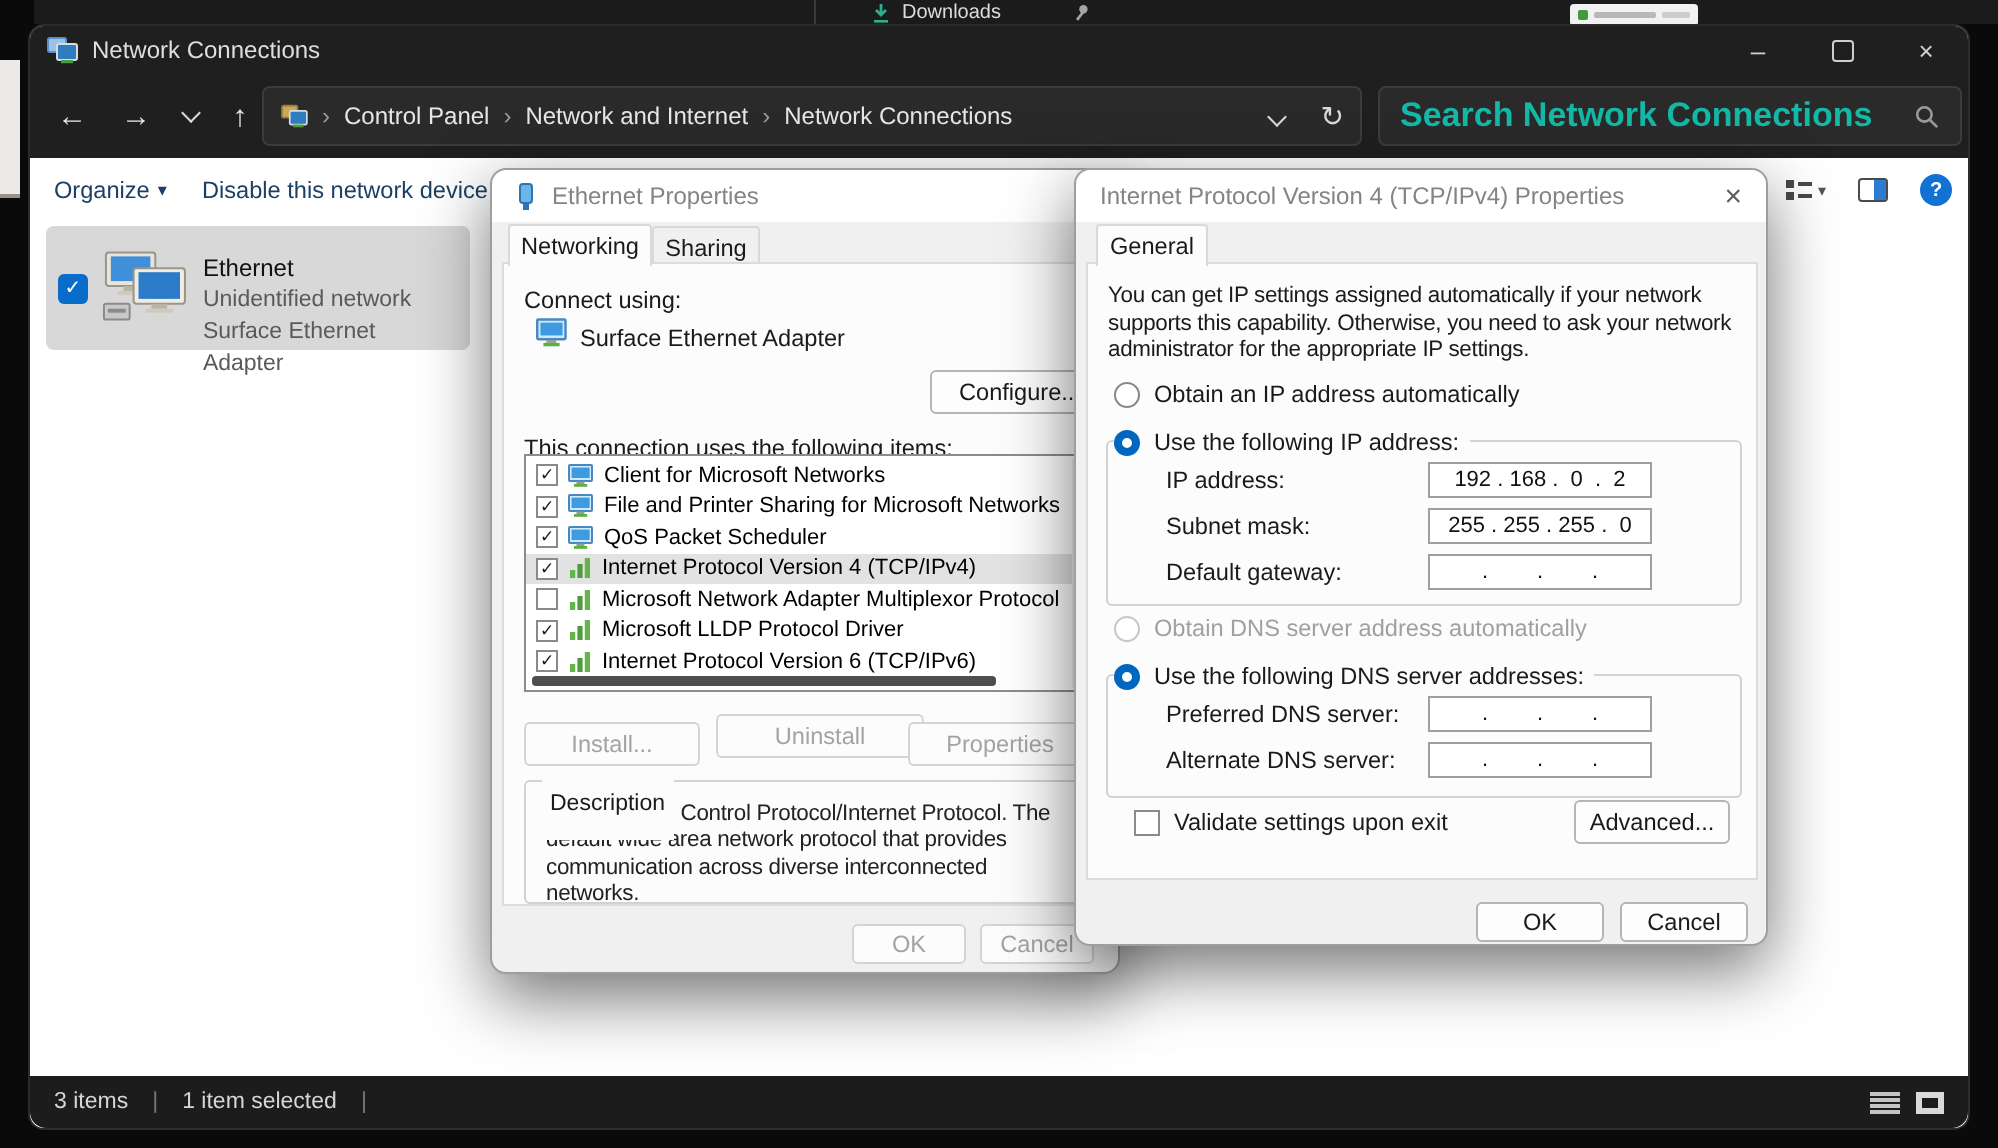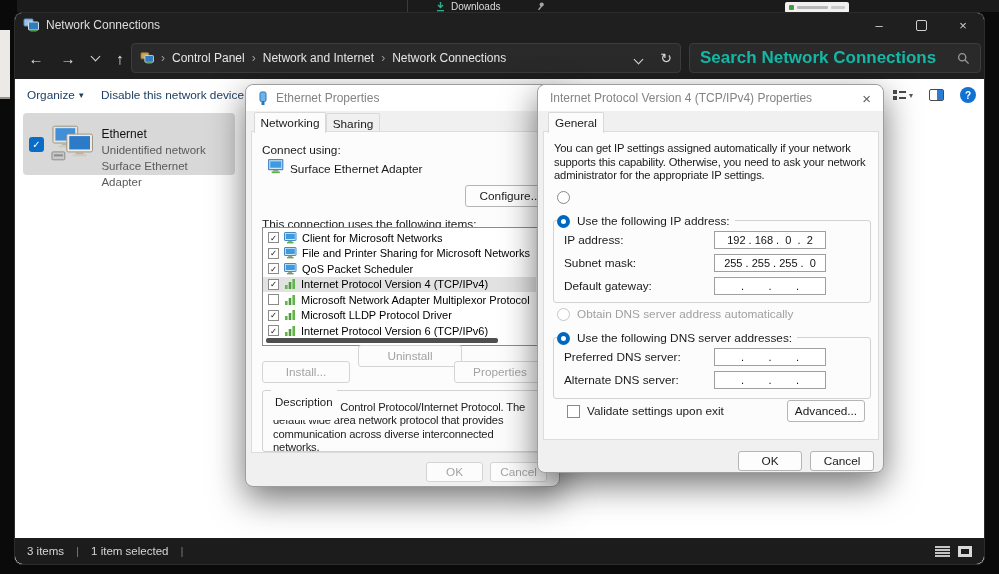--- a/index.html
+++ b/index.html
@@ -90,21 +90,21 @@
         justify-content:center;font-size:11.8px;color:#1a1a1a;box-sizing:border-box;z-index:3;}
   .wbtn.disabled{color:#a3a3a3;border-color:#d4d4d4;background:#fcfcfc;}
   .gbox{position:absolute;border:1px solid #d2d2d2;border-radius:3px;box-sizing:border-box;z-index:2;}
   .rrow{position:absolute;height:16px;display:flex;align-items:center;background:#fcfcfc;padding-right:5px;z-index:3;}
   .radio{width:13px;height:13px;border-radius:50%;background:#fff;border:1px solid #878787;box-sizing:border-box;flex:none;}
   .radio.checked{border:4px solid #0067c0;}
   .rrow.disabled .radio{border-color:#c6c6c6;}
   .rrow.disabled .rlabel{color:#a0a0a0;}
   .rlabel{font-size:11.8px;margin-left:7px;white-space:nowrap;}
   .frow{position:absolute;height:18px;display:flex;align-items:center;z-index:3;}
-  .flabel{font-size:11.8px;}
+  .flabel{font-size:11.8px;margin-left:19px;}
   .ipbox{position:absolute;left:150px;top:0;width:112px;height:18px;background:#fff;border:1px solid #9f9f9f;
          box-sizing:border-box;display:flex;align-items:center;justify-content:center;font-size:11px;color:#111;white-space:pre;}
   .win-cb{width:13px;height:13px;background:#fff;border:1px solid #8a8a8a;box-sizing:border-box;display:flex;
           align-items:center;justify-content:center;font-size:9.5px;color:#1a1a1a;flex:none;}
   .intro{position:absolute;font-size:11.2px;line-height:13.6px;letter-spacing:-0.15px;color:#1a1a1a;z-index:3;}
 
   
   .listbox{position:absolute;left:16px;top:142px;width:284px;height:119px;background:#fff;border:1px solid #8c8c8c;
            box-sizing:border-box;z-index:3;padding-top:2px;overflow:hidden;}
   .conn-row{display:flex;align-items:center;height:15.5px;padding-left:5px;gap:5px;}
@@ -364,21 +364,21 @@
             <span class="conn-label">Internet Protocol Version 6 (TCP/IPv6)</span>
           </div>
         </div>
       <div class="vscroll">
           <div class="vthumb"></div>
         </div>
       <div class="hthumb"></div>
     </div>
 
     <span class="wbtn disabled" style="left:16px;top:276px;width:88px;height:22px">Install...</span>
-    <span class="wbtn disabled" style="left:112px;top:260px;width:104px;height:22px">Uninstall</span>
+    <span class="wbtn disabled" style="left:112px;top:272px;width:104px;height:22px">Uninstall</span>
     <span class="wbtn disabled" style="left:208px;top:276px;width:92px;height:22px">Properties</span>
 
     <div class="gbox z3" style="left:16px;top:305px;width:284px;height:62px;background:#fcfcfc">
       <span class="desc-chip">Description</span>
       <span class="desc-text">Transmission Control Protocol/Internet Protocol. The default wide area network protocol that provides communication across diverse interconnected networks.</span>
     </div>
 
     <span class="wbtn disabled" style="left:180px;top:377px;width:57px;height:20px">OK</span>
     <span class="wbtn disabled" style="left:244px;top:377px;width:57px;height:20px">Cancel</span>
   </div>
@@ -388,20 +388,21 @@
       <span class="dlg-title">Internet Protocol Version 4 (TCP/IPv4) Properties</span>
       <span class="dlg-close">×</span>
     </div>
     <span class="tab" style="left:10px;top:27px;width:54px;height:20px">General</span>
     <div class="tabpage" style="left:5px;top:46px;width:336px;height:309px"></div>
 
     <div class="intro" style="left:16px;top:57px;width:322px">You can get IP settings assigned automatically if your network supports this capability. Otherwise, you need to ask your network administrator for the appropriate IP settings.</div>
 
     <div class="rrow" style="left:19px;top:104px">
       <span class="radio"></span>
+      <span class="rlabel">Obtain an IP address automatically</span>
     </div>
 
     <div class="gbox" style="left:15px;top:135px;width:318px;height:83px;background:#fcfcfc"></div>
     <div class="rrow" style="left:19px;top:128px">
       <span class="radio checked"></span>
       <span class="rlabel">Use the following IP address:</span>
     </div>
     <div class="frow" style="left:26px;top:146px;width:290px">
       <span class="flabel">IP address:</span>
       <span class="ipbox">192 . 168 .  0  .  2</span>

